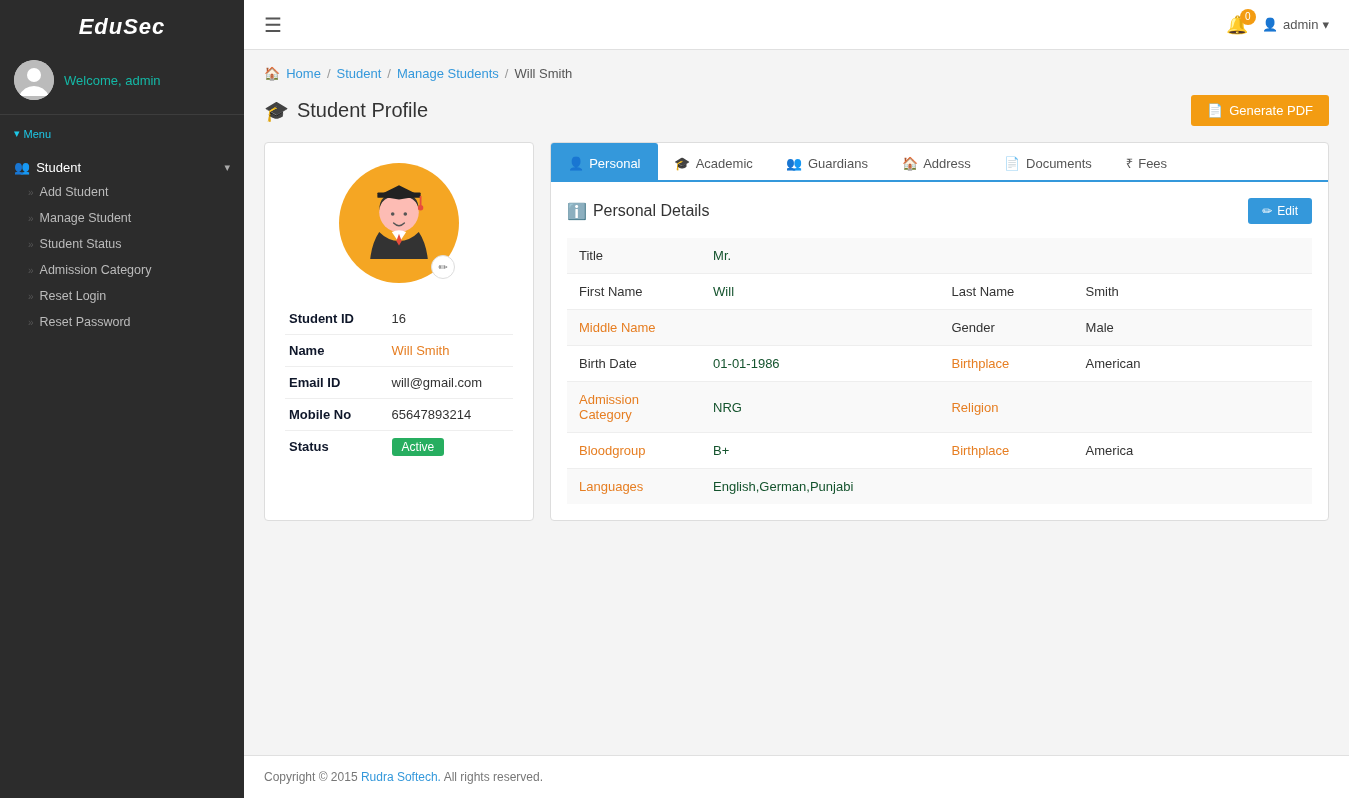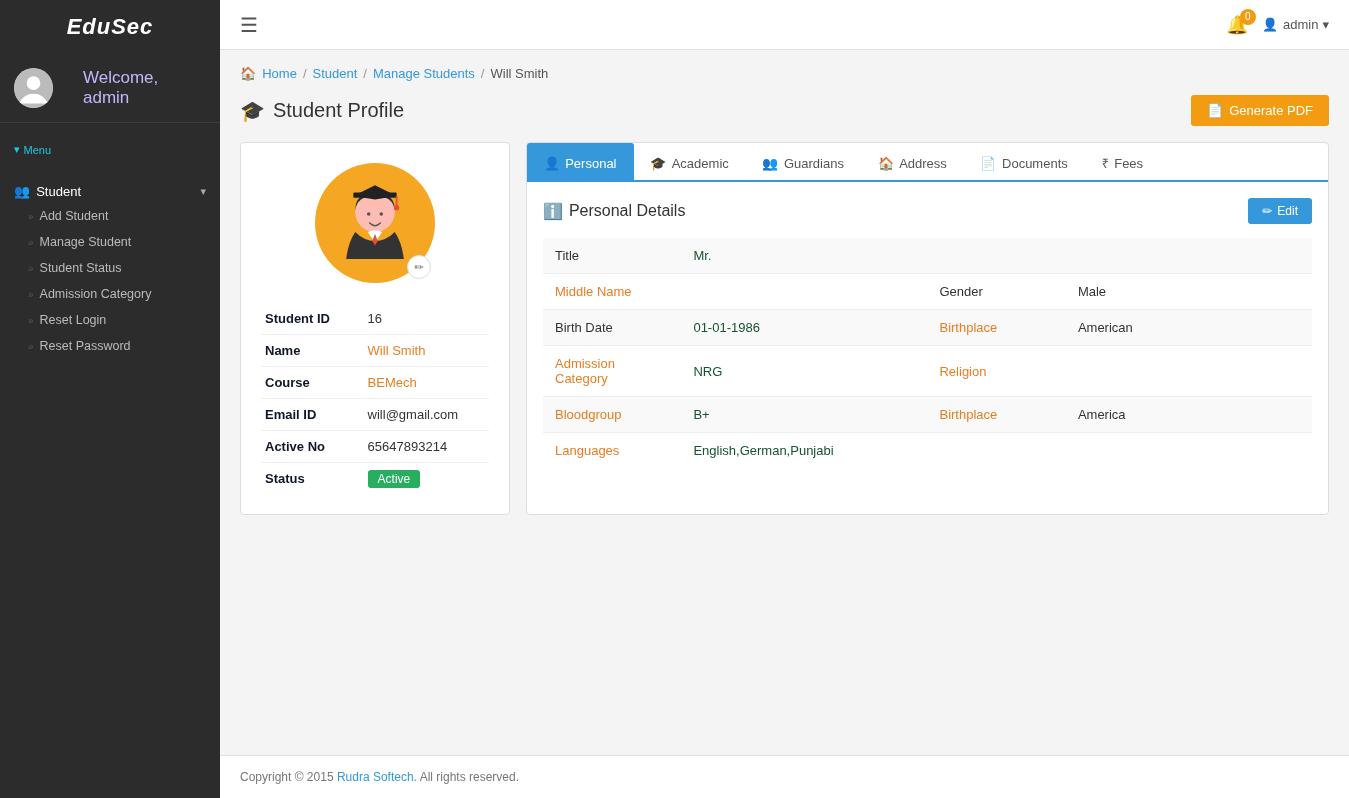--- a/index.html
+++ b/index.html
@@ -2,26 +2,26 @@
 <html><head>
   <meta charset="utf-8">
   <style>
     * { box-sizing: border-box; margin: 0; padding: 0; }
     body { font-family: 'Segoe UI', Tahoma, Geneva, Verdana, sans-serif; font-size: 13px; background: #f4f4f4; display: flex; flex-direction: column; min-height: 100vh; }
 
     
     .app-wrapper { display: flex; flex: 1; min-height: 100vh; }
 
     
-    .sidebar { width: 220px; background: #2c2c2c; color: #ccc; display: flex; flex-direction: column; min-height: 100vh; flex-shrink: 0; gap: 8px; }
+    .sidebar { width: 244px; background: #2c2c2c; color: #ccc; display: flex; flex-direction: column; min-height: 100vh; flex-shrink: 0; }
     .sidebar-logo { text-align: center; padding: 14px 0 10px; font-size: 22px; font-style: italic; color: #fff; font-weight: bold; letter-spacing: 1px; }
     .sidebar-user { display: flex; align-items: center; padding: 10px 14px 14px; border-bottom: 1px solid #3d3d3d; }
     .sidebar-avatar { width: 40px; height: 40px; border-radius: 50%; background: #ccc; margin-right: 10px; overflow: hidden; display: flex; align-items: center; justify-content: center; }
     .sidebar-avatar svg { width: 40px; height: 40px; }
-    .sidebar-welcome { color: #c4b5fd; font-size: 17px; margin-left: 20px; }
+    .sidebar-welcome { color: #14b8a6; font-size: 13px; }
     .sidebar-menu-header { padding: 12px 14px 6px; color: #aaa; font-size: 12px; display: flex; align-items: center; gap: 4px; }
     .sidebar-menu-header span { color: #1ec8e7; font-size: 11px; }
     .sidebar-section { padding: 6px 0; }
     .sidebar-section-title { padding: 8px 14px 4px; color: #fff; font-size: 13px; display: flex; align-items: center; justify-content: space-between; cursor: pointer; }
     .sidebar-item { padding: 6px 14px 6px 28px; color: #bbb; cursor: pointer; display: flex; align-items: center; gap: 6px; font-size: 12.5px; }
     .sidebar-item .arrow { color: #555; font-size: 10px; }
 
     
     .main { flex: 1; display: flex; flex-direction: column; background: #f4f4f4; }
 
@@ -237,29 +237,25 @@
             <tbody>
                 <tr>
               <td>Student ID</td>
               <td class="normal-val">16</td>
             </tr>
             <tr>
               <td>Name</td>
               <td>Will Smith</td>
             </tr>
             <tr>
-              <td>Course</td>
-              <td>BEMech</td>
-            </tr>
-            <tr>
               <td>Email ID</td>
               <td class="normal-val">will@gmail.com</td>
             </tr>
             <tr>
-              <td>Active No</td>
+              <td>Mobile No</td>
               <td class="normal-val">65647893214</td>
             </tr>
             <tr>
               <td>Status</td>
               <td>
                 <span class="status-badge">Active</span>
               </td>
             </tr>
           </tbody>
             </table>
@@ -307,20 +303,26 @@
             </div>
 
             <table class="details-table">
 
               <tbody>
                   <tr>
                 <td class="label-cell dark">Title</td>
                 <td class="value-cell" colspan="3">Mr.</td>
               </tr>
 
+              <tr>
+                <td class="label-cell dark">First Name</td>
+                <td class="value-cell">Will</td>
+                <td class="label-cell2 dark">Last Name</td>
+                <td class="value-cell2">Smith</td>
+              </tr>
 
               <tr>
                 <td class="label-cell">Middle Name</td>
                 <td class="value-cell"></td>
                 <td class="label-cell2 dark">Gender</td>
                 <td class="value-cell2">Male</td>
               </tr>
 
               <tr>
                 <td class="label-cell dark">Birth Date</td>

